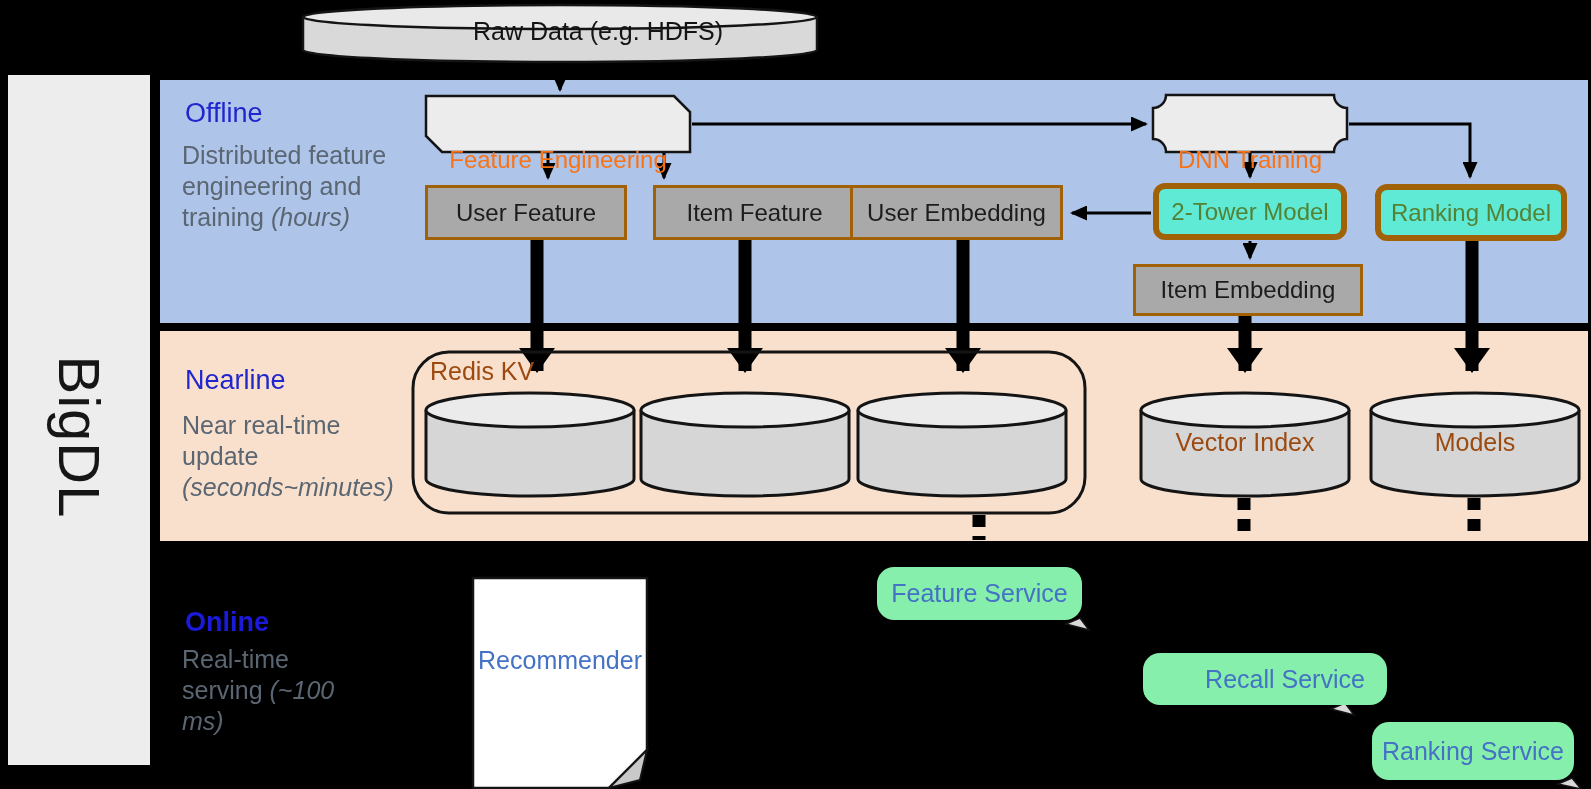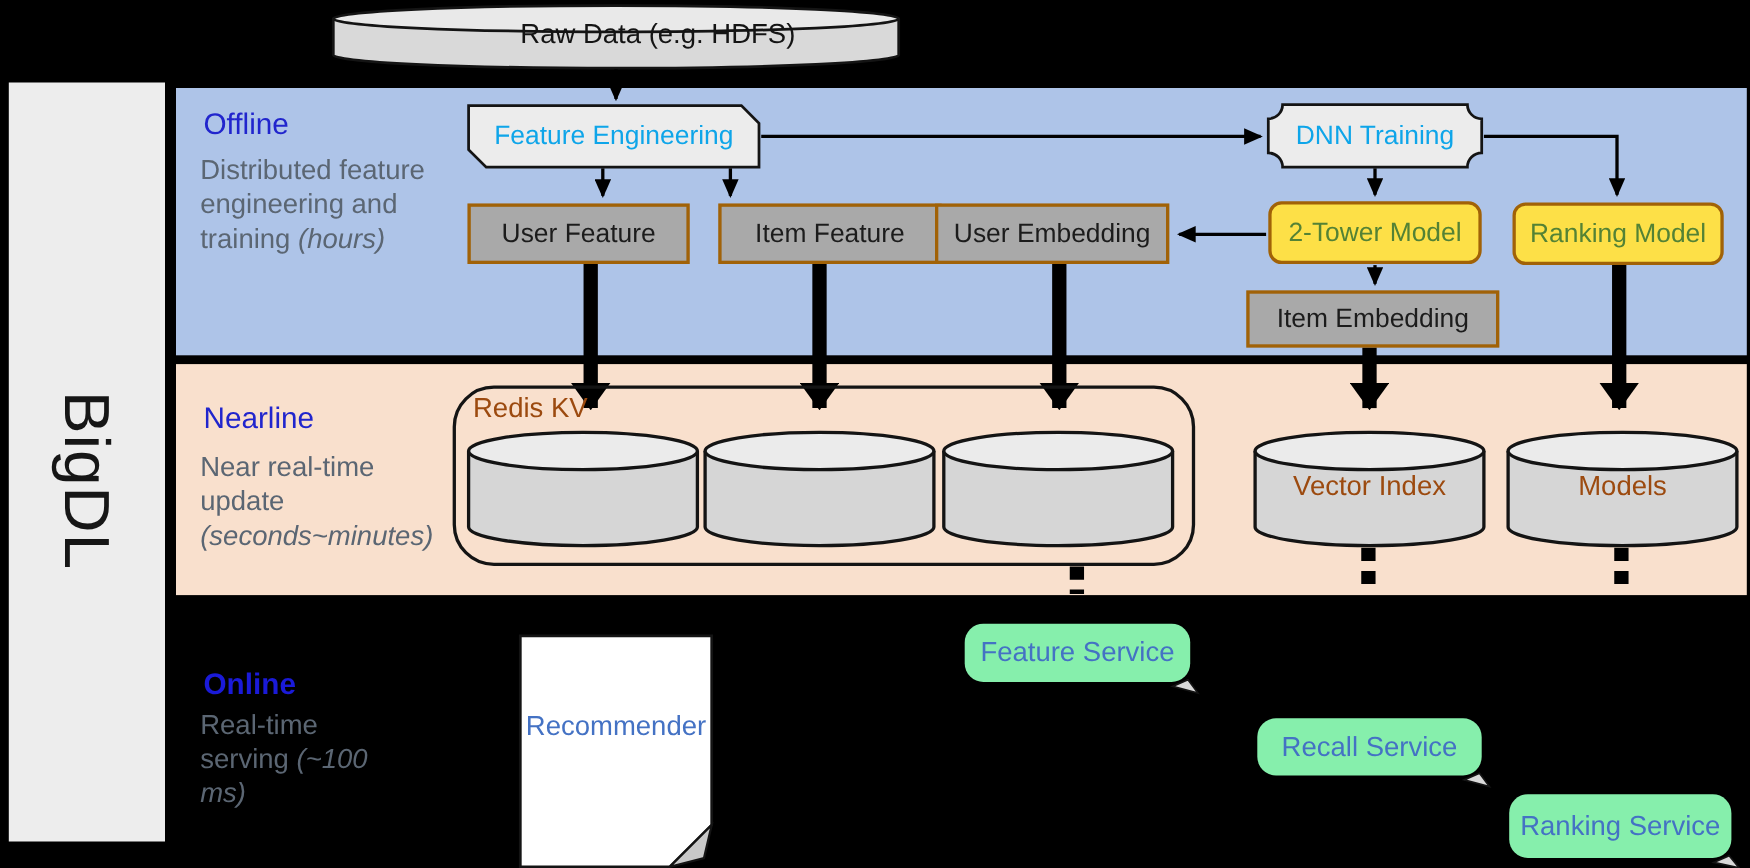--- a/index.html
+++ b/index.html
@@ -14,25 +14,25 @@
   #band-nearline{left:160px;top:331px;width:1428px;height:210px;background:#f9e0cd;}
   
   .sec-title{font-size:27px;color:#2125cd;}
   .sec-title.bold{font-weight:bold;color:#1a1ad8;}
   .sec-desc{font-size:25px;color:#5b6673;line-height:31px;}
   .sec-desc .it{font-style:italic;}
   
   .graybox{background:#a9a9a9;border:3px solid #a16207;box-sizing:border-box;
            display:flex;align-items:center;justify-content:center;
            font-size:24px;color:#1c1c1c;white-space:nowrap;}
-  .roundbox{background:#fde047;border:3px solid #a16207;border-radius:12px;box-sizing:border-box;
+  .roundbox{background:#5eead4;border:6px solid #a16207;border-radius:12px;box-sizing:border-box;
             display:flex;align-items:center;justify-content:center;
             font-size:24px;color:#548235;white-space:nowrap;}
   .shape-label{display:flex;align-items:center;justify-content:center;
-               font-size:24px;color:#0ea5e9;white-space:nowrap;}
+               font-size:24px;color:#f97316;white-space:nowrap;margin-top:36px;}
   .whitebox{background:#86efac;display:flex;align-items:center;justify-content:center;
             font-size:25px;color:#4472c4;white-space:nowrap;border-radius:17px;}
   .brown{color:#9c4a0f;}
   #raw-data-label{left:303px;top:8px;width:514px;height:46px;display:flex;align-items:center;
                   justify-content:center;font-size:25px;color:#141414;padding-left:38px;}
   #redis-kv-label{left:430px;top:357px;font-size:25px;}
   .cyl-label{display:flex;align-items:center;justify-content:center;font-size:25px;}
   #recommender-doc-label{left:473px;top:645px;width:174px;text-align:center;
                          font-size:25px;color:#4472c4;line-height:31px;}
   svg{position:absolute;left:0;top:0;pointer-events:none;}
@@ -158,16 +158,16 @@
   <div class="abs roundbox" style="left:1375px;top:184px;width:192px;height:57px;">Ranking Model</div>
 
   <div class="abs brown" id="redis-kv-label">Redis KV</div>
   <div class="abs cyl-label brown" style="left:1141px;top:415px;width:208px;height:55px;">Vector Index</div>
   <div class="abs cyl-label brown" style="left:1371px;top:415px;width:208px;height:55px;">Models</div>
 
   <div class="abs" id="recommender-doc-label">
     <div>Recommender</div>
   </div>
   <div class="abs whitebox" style="left:877px;top:567px;width:205px;height:53px;">Feature Service</div>
-  <div class="abs whitebox" style="left:1143px;top:653px;width:204px;height:52px;">Recall Service</div>
+  <div class="abs whitebox" style="left:1143px;top:653px;width:204px;height:52px;padding-left:40px;">Recall Service</div>
   <div class="abs whitebox" style="left:1372px;top:722px;width:202px;height:58px;">Ranking Service</div>
 
 </div>
 
 </body></html>

